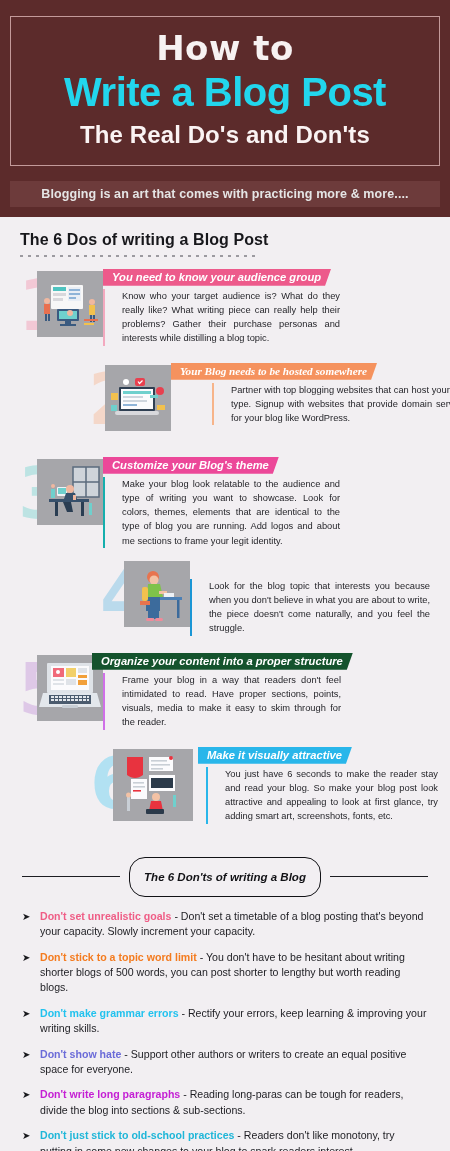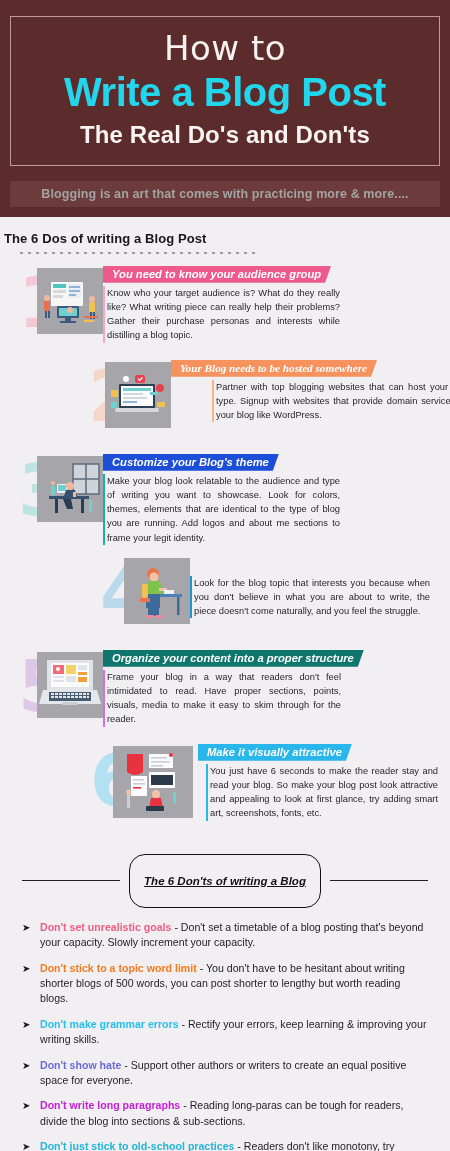--- a/index.html
+++ b/index.html
@@ -20,21 +20,21 @@
     position: relative;
   }
   .header-frame {
     border: 1px solid #c39a9a;
     padding: 14px 10px 16px 10px;
     text-align: center;
   }
   .howto {
     font-size: 34px;
     color: #f7f2f2;
-    font-weight: 400;
+    font-weight: 700;
     letter-spacing: .5px;
     line-height: 1.05;
     font-family: "DejaVu Sans", sans-serif;
   }
   .bigtitle {
     font-size: 40px;
     font-weight: bold;
     color: #22d6ed;
     letter-spacing: -0.5px;
     line-height: 1.15;
@@ -43,32 +43,32 @@
   .subtitle {
     font-size: 24px;
     font-weight: bold;
     color: #faf3f3;
     margin-top: 6px;
     letter-spacing: .1px;
   }
   .tagline-wrap { padding: 7px 10px 10px 10px; }
   .tagline {
     background: #6d3b3b;
-    color: #a3a3a3;
+    color: #e5e5e5;
     font-size: 12.5px;
     font-weight: bold;
     text-align: center;
     padding: 6px 6px;
     letter-spacing: .1px;
   }
 
   
   .dos-head {
-    padding: 14px 0 0 4px;
-    font-size: 13px;
+    padding: 14px 0 0 20px;
+    font-size: 16px;
     font-weight: bold;
     color: #17171b;
     letter-spacing: .1px;
   }
   .dotline {
     margin: 6px 0 0 20px;
     width: 235px;
     height: 2px;
     background-image: repeating-linear-gradient(to right, #9c9aa0 0 3px, transparent 3px 8px);
   }
@@ -113,46 +113,45 @@
     white-space: nowrap;
     clip-path: polygon(0 0, 100% 0, calc(100% - 6px) 100%, 0 100%);
   }
   .body {
     position: absolute;
     font-size: 9.3px;
     color: #26262b;
     line-height: 14.2px;
     text-align: justify;
     border-left: 2px solid #ccc;
-    padding-left: 2px;
+    padding-left: 17px;
     top: 26px;
     z-index: 3;
   }
 
   
   .donts-head-row {
     display: flex;
     align-items: center;
     justify-content: center;
     gap: 9px;
     margin-top: 16px;
     padding: 0 22px;
   }
   .donts-rule { flex: 1; height: 1px; background: #1d1d22; }
   .donts-pill {
     border: 1.6px solid #121216;
     border-radius: 16px;
-    padding: 20px 14px;
+    padding: 13px 14px;
     font-size: 11.5px;
     font-weight: bold;
     font-style: italic;
     color: #121216;
     white-space: nowrap;
     background: #f2eff2;
-    text-decoration: underline;
   }
   .dont-list { padding: 12px 22px 0 22px; }
   .dont {
     display: flex;
     gap: 8px;
     margin-bottom: 10px;
   }
   .arrow {
     font-size: 10px;
     color: #18181c;
@@ -273,21 +272,21 @@
         <rect x="21" y="29" width="8" height="6" fill="#6fd0cd"></rect>
         <circle cx="33" cy="30" r="4" fill="#f0b8a0"></circle>
         <path d="M29 34h9l2 6h-13z" fill="#37506b"></path>
         <rect x="36" y="36" width="3" height="5" fill="#f0b8a0"></rect>
         <path d="M26 43l4 10h6l-2-10z" fill="#2a3d52"></path>
         <rect x="14" y="30" width="4" height="9" fill="#6fd0cd"></rect>
         <circle cx="16" cy="27" r="2" fill="#f0b8a0"></circle>
         <rect x="52" y="44" width="3" height="12" fill="#6fd0cd"></rect>
       </svg>
     </div>
-    <div class="banner" style="left:103px;background:#1d4ed8;">Customize your Blog's theme</div>
+    <div class="banner" style="left:103px;background:#ec4899;">Customize your Blog's theme</div>
     <div class="body" style="left:103px;width:237px;border-left-color:#15afad;">Make your blog look relatable to the audience and type of writing you want to showcase. Look for colors, themes, elements that are identical to the type of blog you are running. Add logos and about me sections to frame your legit identity.</div>
   </div>
 
   <div class="item">
     <div class="num" style="left:100px;color:#8ec9e8;">4</div>
     <div class="thumb" style="left:124px;">
       <svg width="66" height="66" viewBox="0 0 66 66">
         <rect width="66" height="66" fill="#a6a6aa"></rect>
         <rect x="26" y="36" width="32" height="3" fill="#4b7fb5"></rect>
         <rect x="28" y="39" width="2.5" height="18" fill="#3c6b9c"></rect>
@@ -345,21 +344,21 @@
           <rect x="30" y="44" width="3" height="2"></rect>
             <rect x="34" y="44" width="3" height="2"></rect>
           <rect x="38" y="44" width="3" height="2"></rect>
             <rect x="42" y="44" width="3" height="2"></rect>
           <rect x="46" y="44" width="3" height="2"></rect>
             <rect x="50" y="44" width="2" height="2"></rect>
         </g>
         <rect x="25" y="50" width="16" height="3" rx="1" fill="#c9cfd6"></rect>
       </svg>
     </div>
-    <div class="banner" style="left:103px;background:#0f766e;">Organize your content into a proper structure</div>
+    <div class="banner" style="left:92px;background:#14532d;">Organize your content into a proper structure</div>
     <div class="body" style="left:103px;width:238px;border-left-color:#d070e8;">Frame your blog in a way that readers don't feel intimidated to read. Have proper sections, points, visuals, media to make it easy to skim through for the reader.</div>
   </div>
 
   <div class="item" style="height:100px;">
     <div class="num" style="left:90px;color:#7fd6f2;">6</div>
     <div class="thumb" style="left:113px;width:80px;height:72px;">
       <svg width="80" height="72" viewBox="0 0 80 72">
         <rect width="80" height="72" fill="#a6a6aa"></rect>
         <path d="M14 8h16v18H14z" fill="#e8333f"></path>
         <path d="M14 26c5 4 11 4 16 0V8H14z" fill="#e8333f"></path>

